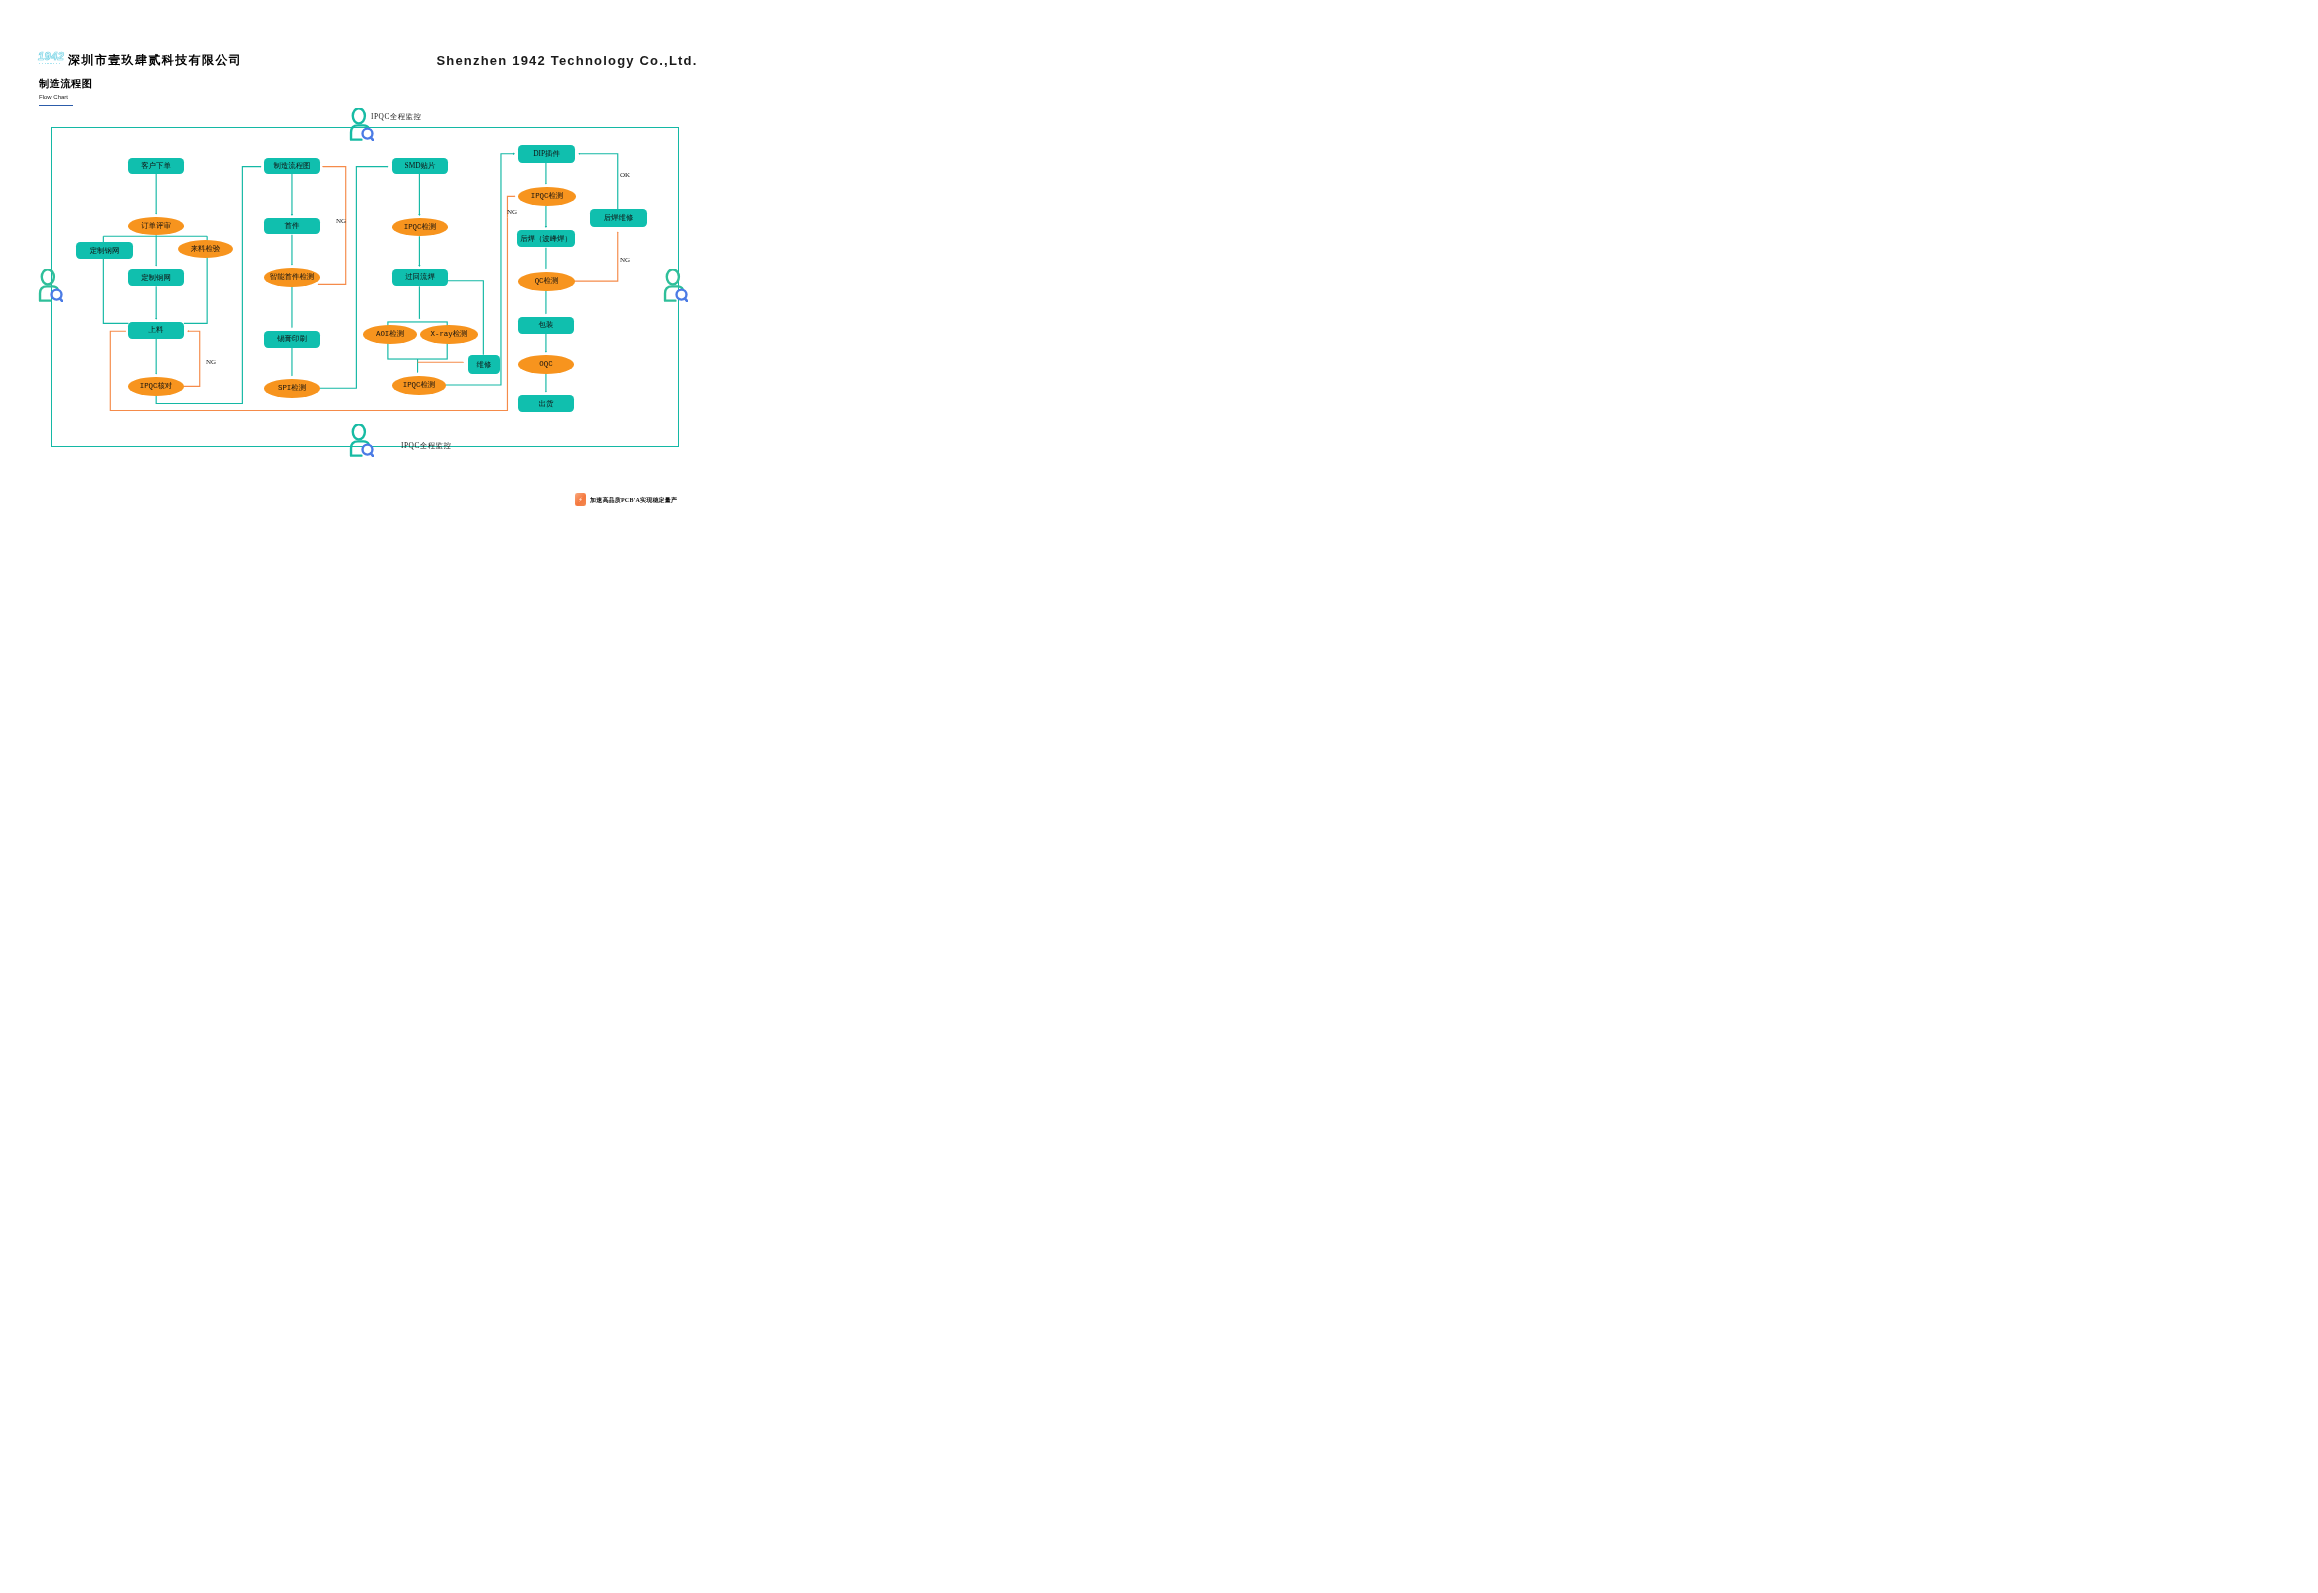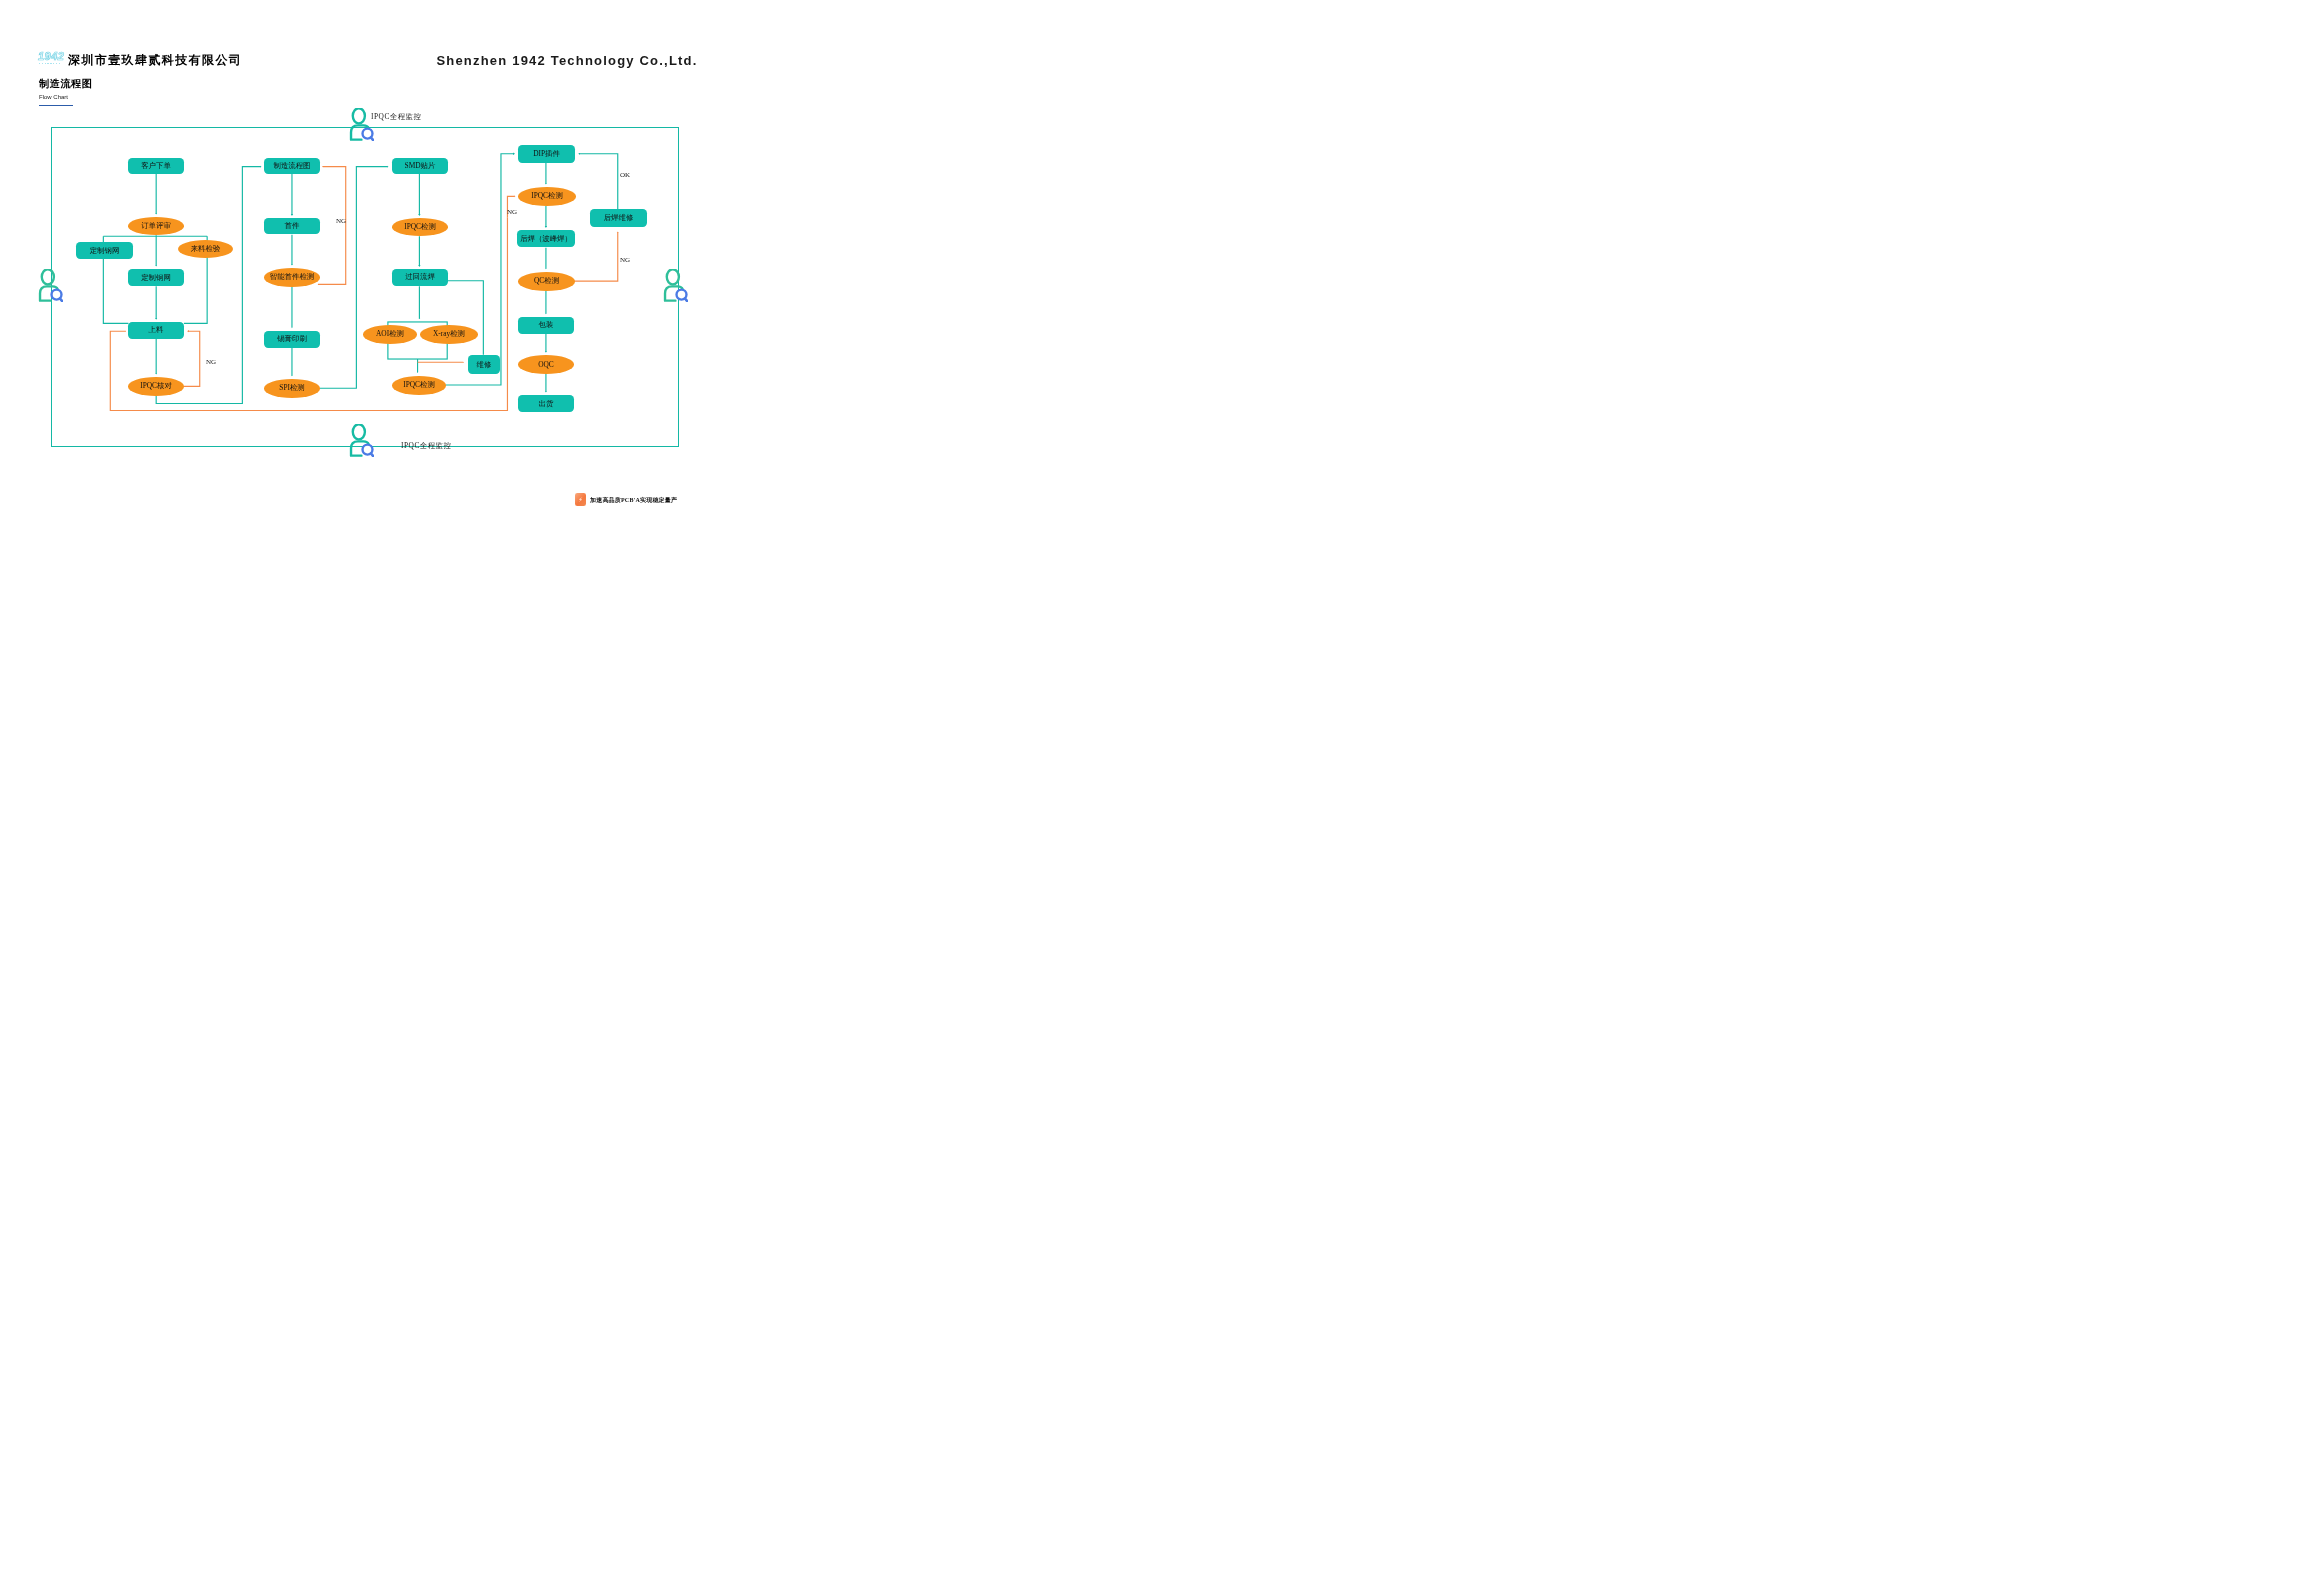--- a/index.html
+++ b/index.html
@@ -31,21 +31,21 @@
   
   svg.wires{position:absolute;left:0;top:0;width:716px;height:490px;}
   .w-teal{stroke:var(--line-teal);stroke-width:2.5;fill:none;}
   .w-orange{stroke:var(--line-orange);stroke-width:2.5;fill:none;}
   .mk-teal{stroke:var(--line-teal);stroke-width:2.4;fill:none;}
   .mk-orange{stroke:var(--line-orange);stroke-width:2.4;fill:none;}
   
   .box,.ell{position:absolute;display:flex;align-items:center;justify-content:center;
             color:var(--ink);font-size:7.4px;white-space:nowrap;text-align:center;}
   .box{background:var(--teal);border-radius:4.2px;}
-  .ell{background:var(--orange);border-radius:50%;}
+  .ell{background:var(--orange);border-radius:50%;font-family:Liberation Mono, monospace;}
   .edge-label{position:absolute;font-size:7px;color:#1a1a1a;}
   .monitor-label{position:absolute;font-size:7.4px;color:#1a1a1a;letter-spacing:0.5px;}
   .person{position:absolute;width:26px;height:33px;}
   
   .badge{position:absolute;left:575px;top:461px;width:11px;height:13px;border-radius:2.3px;
          background:linear-gradient(135deg,#f9a97e 0%,#f5793f 55%,#f28a52 100%);
          display:flex;align-items:center;justify-content:center;color:#fff;font-size:6.5px;
          font-family:"DejaVu Sans",sans-serif;}
   .tagline{position:absolute;left:590px;top:464px;font-size:6px;font-weight:600;
            color:#111;letter-spacing:0.2px;}

